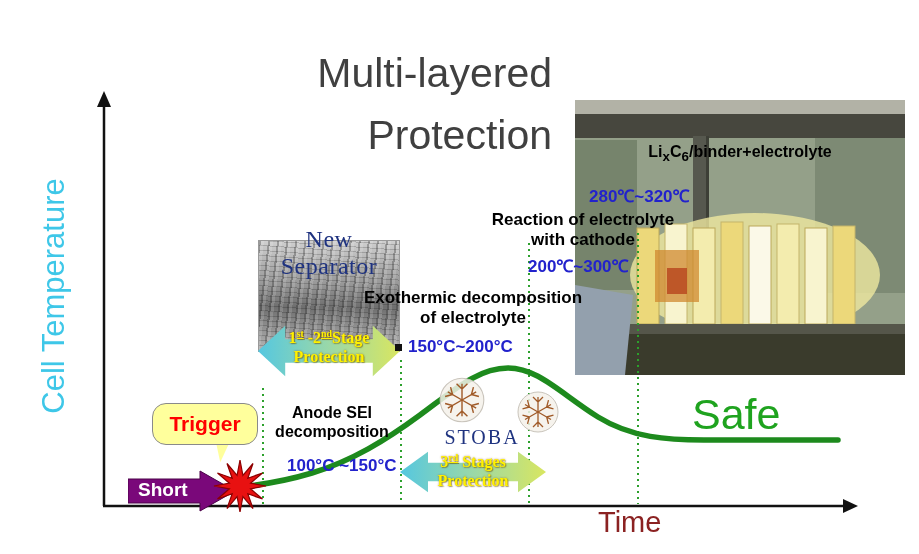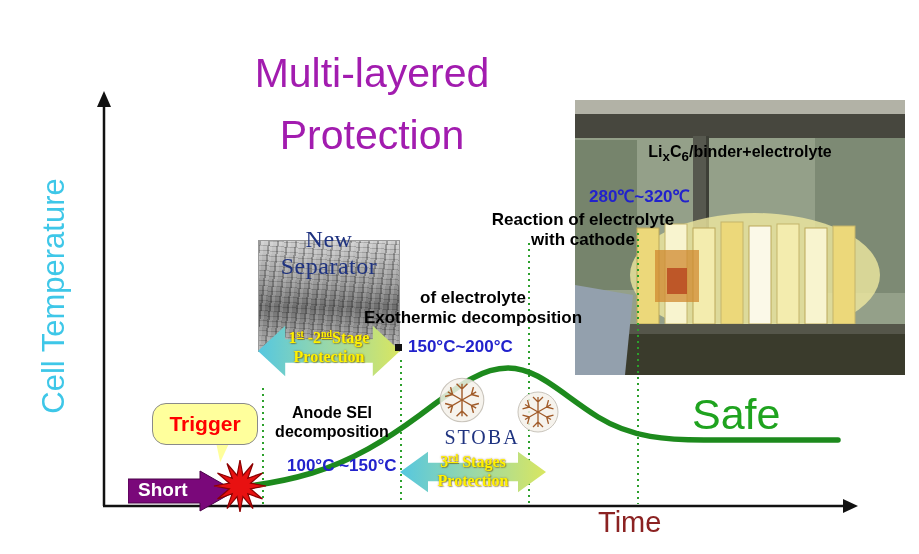--- a/index.html
+++ b/index.html
@@ -4,22 +4,22 @@
 <style>
   html,body{margin:0;padding:0;background:#fff;}
   .canvas{
     position:relative;width:919px;height:554px;background:#ffffff;overflow:hidden;
     font-family:"Liberation Sans",sans-serif;
   }
   .abs{position:absolute;}
   svg{display:block;}
 
   .title{
-    left:192px;top:42px;width:360px;text-align:center;
-    font-size:41px;line-height:62px;color:#a21caf;font-weight:normal;
+    left:192px;top:42px;width:360px;text-align:right;
+    font-size:41px;line-height:62px;color:#404040;font-weight:normal;
   }
   .ylabel{
     left:-153px;top:275px;width:420px;height:42px;text-align:center;
     transform:rotate(-90deg);font-size:31px;color:#3EC7E8;
   }
   .xlabel{left:598px;top:506px;font-size:29px;color:#8B2222;}
   .safe{left:692px;top:390px;font-size:43px;color:#1FA31F;}
 
   .blk{font-weight:bold;color:#000;font-size:16px;line-height:19px;text-align:center;}
   .temp{font-weight:bold;color:#2222CC;font-size:17px;white-space:nowrap;}
@@ -155,31 +155,32 @@
     <div>Protection</div>
   </div>
 
   <div class="abs blk layer-text" style="left:262px;top:403px;width:140px;">
     <div>Anode SEI</div>
     <div>decomposition</div>
   </div>
   <div class="abs temp layer-text" style="left:287px;top:456px;">100°C ~150°C</div>
 
   <div class="abs blk layer-text" style="left:352px;top:288px;width:242px;font-size:17px;line-height:20px;">
+    <div>Exothermic decomposition</div>
     <div>of electrolyte</div>
-    <div>Exothermic decomposition</div>
   </div>
   <div class="abs layer-text nowrap" style="left:395px;top:337px;">
     <span class="bullet-square"></span><span class="temp">150°C~200°C</span>
   </div>
 
   <div class="abs blk layer-text" style="left:468px;top:210px;width:230px;font-size:17px;line-height:20px;">
     <div>Reaction of electrolyte</div>
     <div>with cathode</div>
   </div>
+  <div class="abs temp layer-text" style="left:528px;top:254px;">200℃~300℃</div>
 
   <div class="abs blk layer-text nowrap" style="left:585px;top:142px;width:310px;font-size:16px;">
     <span>Li</span><sub>x</sub><span>C</span><sub>6</sub><span>/binder+electrolyte</span>
   </div>
   <div class="abs temp layer-text" style="left:589px;top:184px;text-align:center;">280℃~320℃</div>
 
   <div class="abs molecule" style="left:438px;top:376px;">
     <svg width="48" height="48" viewBox="0 0 44 44">
       <circle cx="22" cy="22" r="20" fill="#f4f1ea" fill-opacity="0.85" stroke="#c9c4bb" stroke-width="1"></circle>
       <g transform="translate(22,22)" stroke="#a05a28" stroke-width="1.3" fill="none">

